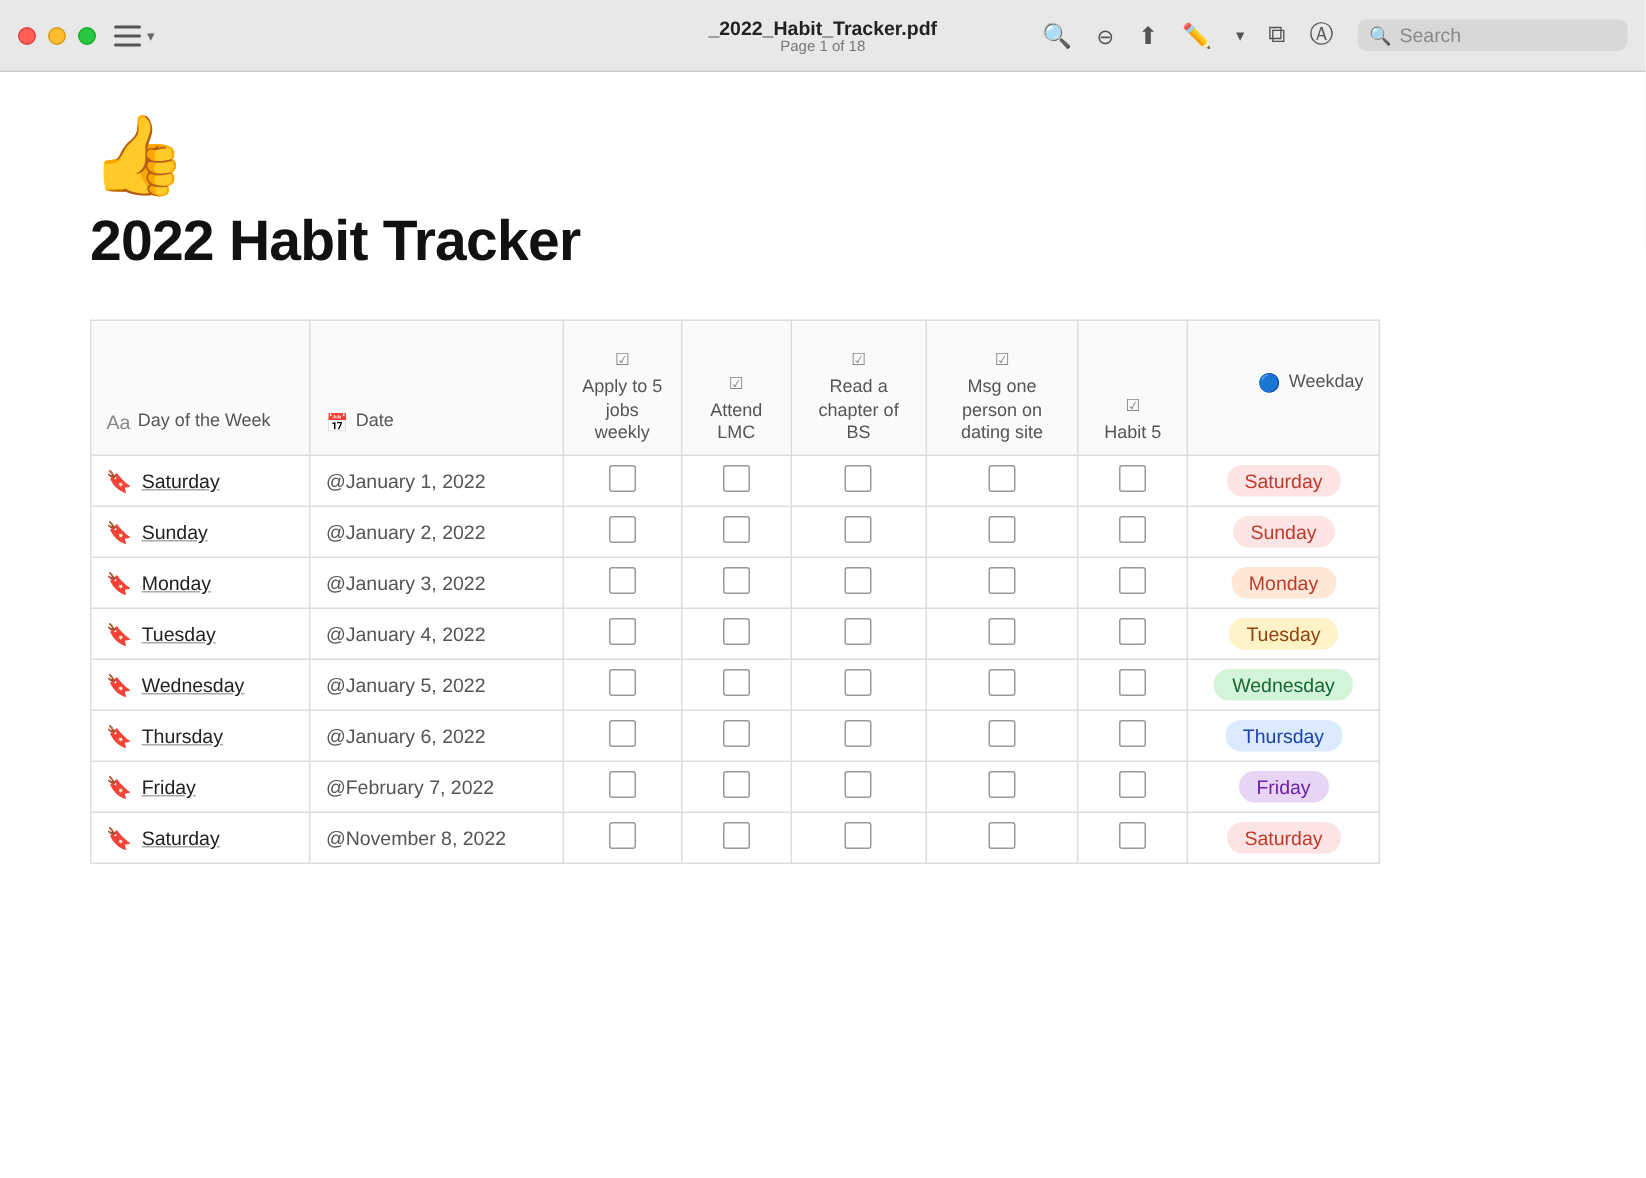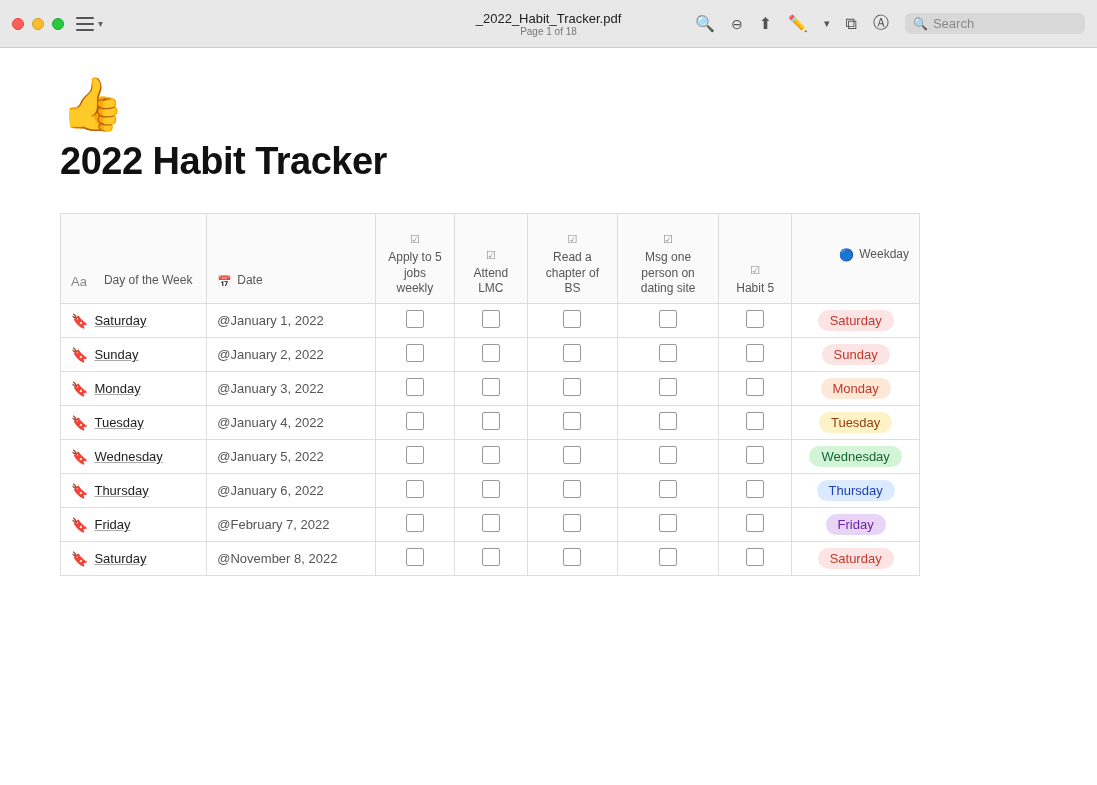--- a/index.html
+++ b/index.html
@@ -58,21 +58,21 @@
     }
 
     .titlebar-center {
       position: absolute;
       left: 50%;
       transform: translateX(-50%);
       text-align: center;
     }
     .titlebar-filename {
       font-size: 13px;
-      font-weight: 400;
+      font-weight: 700;
       color: #222;
     }
     .titlebar-page {
       font-size: 10px;
       color: #777;
     }
 
     .toolbar-icons {
       display: flex;
       align-items: center;
@@ -172,21 +172,21 @@
     .th-label {
       font-size: 12px;
       color: #555;
       line-height: 1.3;
     }
 
     
     .th-day-inner {
       display: flex;
       align-items: flex-end;
-      gap: 17px;
+      gap: 5px;
       height: 100%;
       padding-bottom: 8px;
     }
     .th-day-inner .th-label { font-size: 12px; color: #555; margin-top: 35px; }
 
     .th-date-inner {
       display: flex;
       align-items: flex-end;
       gap: 5px;
       height: 100%;

